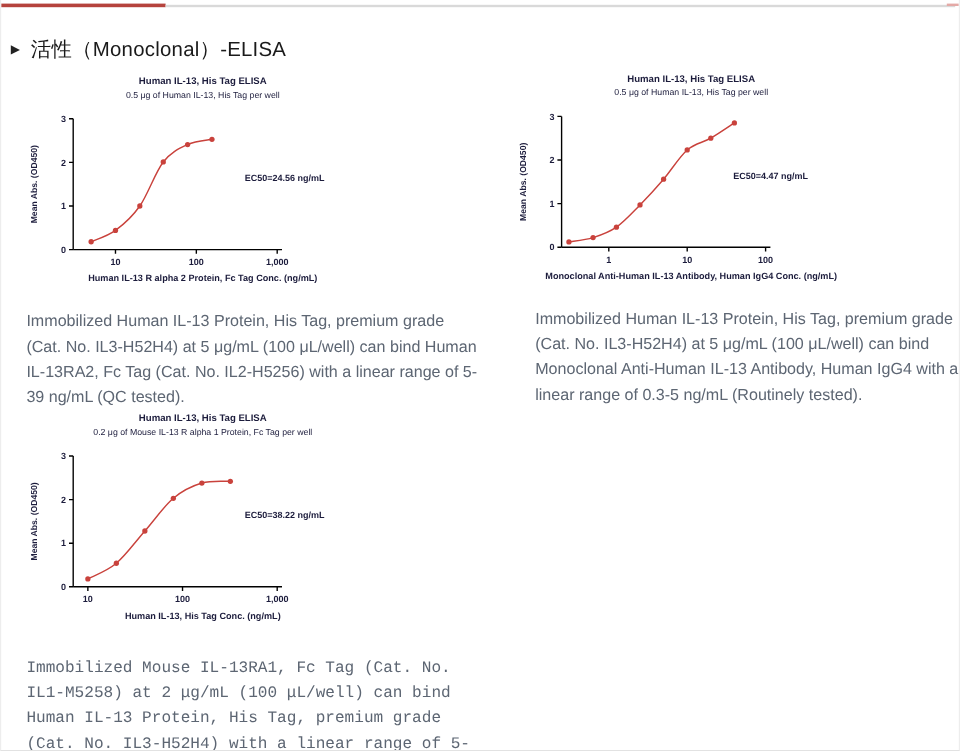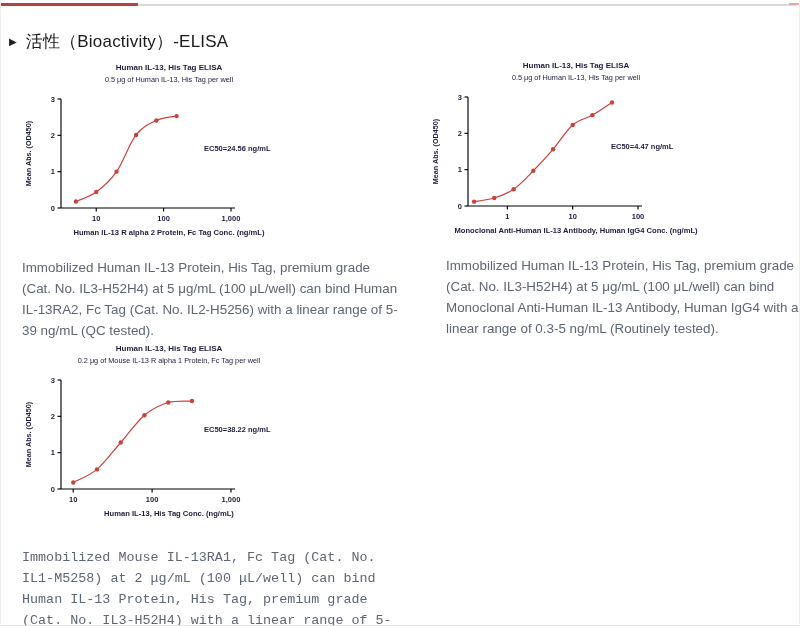--- a/index.html
+++ b/index.html
@@ -22,21 +22,21 @@
 <div class="page">
 
   <div class="top-bar">
     <span class="bar-red"></span>
     <span class="bar-gray"></span>
     <span class="bar-tick"></span>
   </div>
 
   <div class="section-header">
     <span class="bullet">▶</span>
-    <span class="title">活性（Bioactivity）-ELISA</span>
+    <span class="title">活性（Monoclonal）-ELISA</span>
   </div>
 
   <div class="chart-mount" id="chart-0" style="left:18px;top:59px;"><svg width="300" height="190" viewBox="0 0 300 190">
         <text x="150" y="11" font-size="8" text-anchor="middle" fill="#1c1c3c" font-weight="bold">Human IL-13, His Tag ELISA</text>
         <text x="150" y="22.5" font-size="7.3" text-anchor="middle" fill="#1c1c3c" font-weight="normal">0.5 μg of Human IL-13, His Tag per well</text>
         <line x1="42" y1="149" x2="42" y2="40" stroke="#000" stroke-width="1.15"></line>
         <line x1="42" y1="149" x2="216" y2="149" stroke="#000" stroke-width="1.15"></line>
         <line x1="38.5" y1="149" x2="42" y2="149" stroke="#000" stroke-width="1.15"></line>
         <text x="36" y="151.7" font-size="7.5" text-anchor="end" fill="#1c1c3c" font-weight="bold">0</text>
         <line x1="38.5" y1="112.66666666666667" x2="42" y2="112.66666666666667" stroke="#000" stroke-width="1.15"></line>

